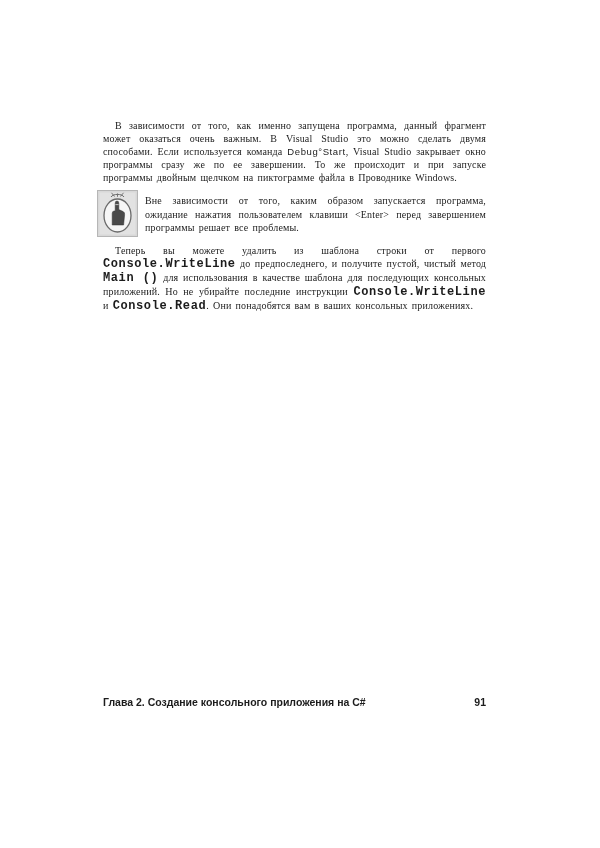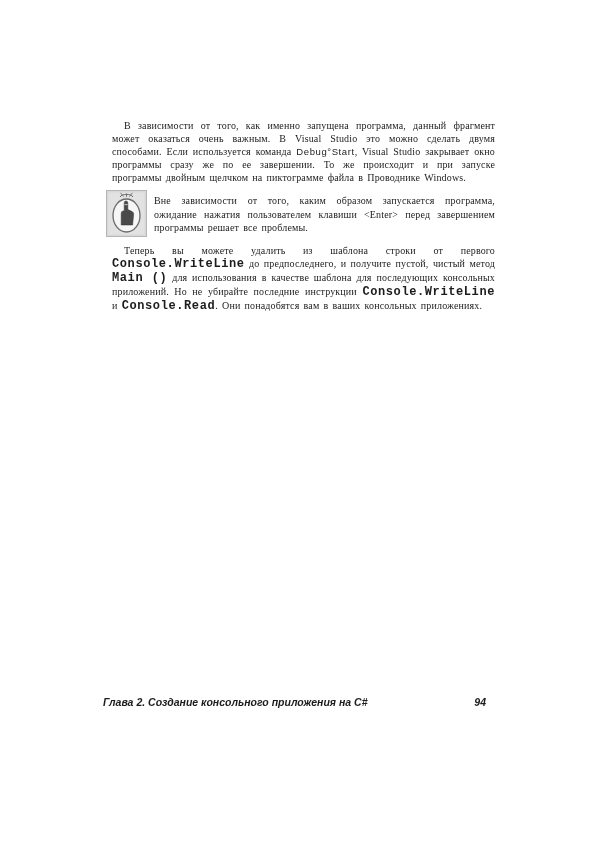--- a/index.html
+++ b/index.html
@@ -7,21 +7,21 @@
   body {
     background: #ffffff;
     position: relative;
     font-family: "Liberation Serif", serif;
     color: #1c1c1c;
     overflow: hidden;
   }
   .page { position: absolute; inset: 0; background: #ffffff; }
   .text-block {
     position: absolute;
-    left: 112px;
+    left: 103px;
     top: 119px;
     width: 383px;
   }
   p.body-par {
     font-family: "Liberation Serif", serif;
     font-size: 10px;
     line-height: 13px;
     text-align: justify;
     text-indent: 12px;
     word-spacing: 1.5px;
@@ -64,21 +64,20 @@
   .footer {
     position: absolute;
     left: 103px;
     top: 696px;
     width: 383px;
     display: flex;
     justify-content: space-between;
     align-items: baseline;
     font-family: "Liberation Sans", sans-serif;
     font-weight: bold;
-    font-style: italic;
     font-size: 10.5px;
     color: #1c1c1c;
   }
 </style>
 </head>
 <body>
 
 <div class="page">
 
   <div class="text-block">
@@ -97,16 +96,16 @@
       </svg>
       <div class="note-text">Вне зависимости от того, каким образом запускается программа, ожидание нажатия пользователем клавиши &lt;Enter&gt; перед завершением программы решает все проблемы.</div>
     </div>
 
     <p class="body-par"><span>Теперь вы можете удалить из шаблона строки от первого </span><span class="code">Console.WriteLine</span><span> до предпоследнего, и получите пустой, чистый метод </span><span class="code">Main ()</span><span> для использования в качестве шаблона для последующих консольных приложений. Но не убирайте последние инструкции </span><span class="code">Console.WriteLine</span><span> и </span><span class="code">Console.Read</span><span>. Они понадобятся вам в ваших консольных приложениях.</span></p>
 
   </div>
 
   <div class="footer">
     <span>Глава 2.  Создание консольного приложения на C#</span>
-    <span>94</span>
+    <span>91</span>
   </div>
 
 </div>
 
 </body></html>

